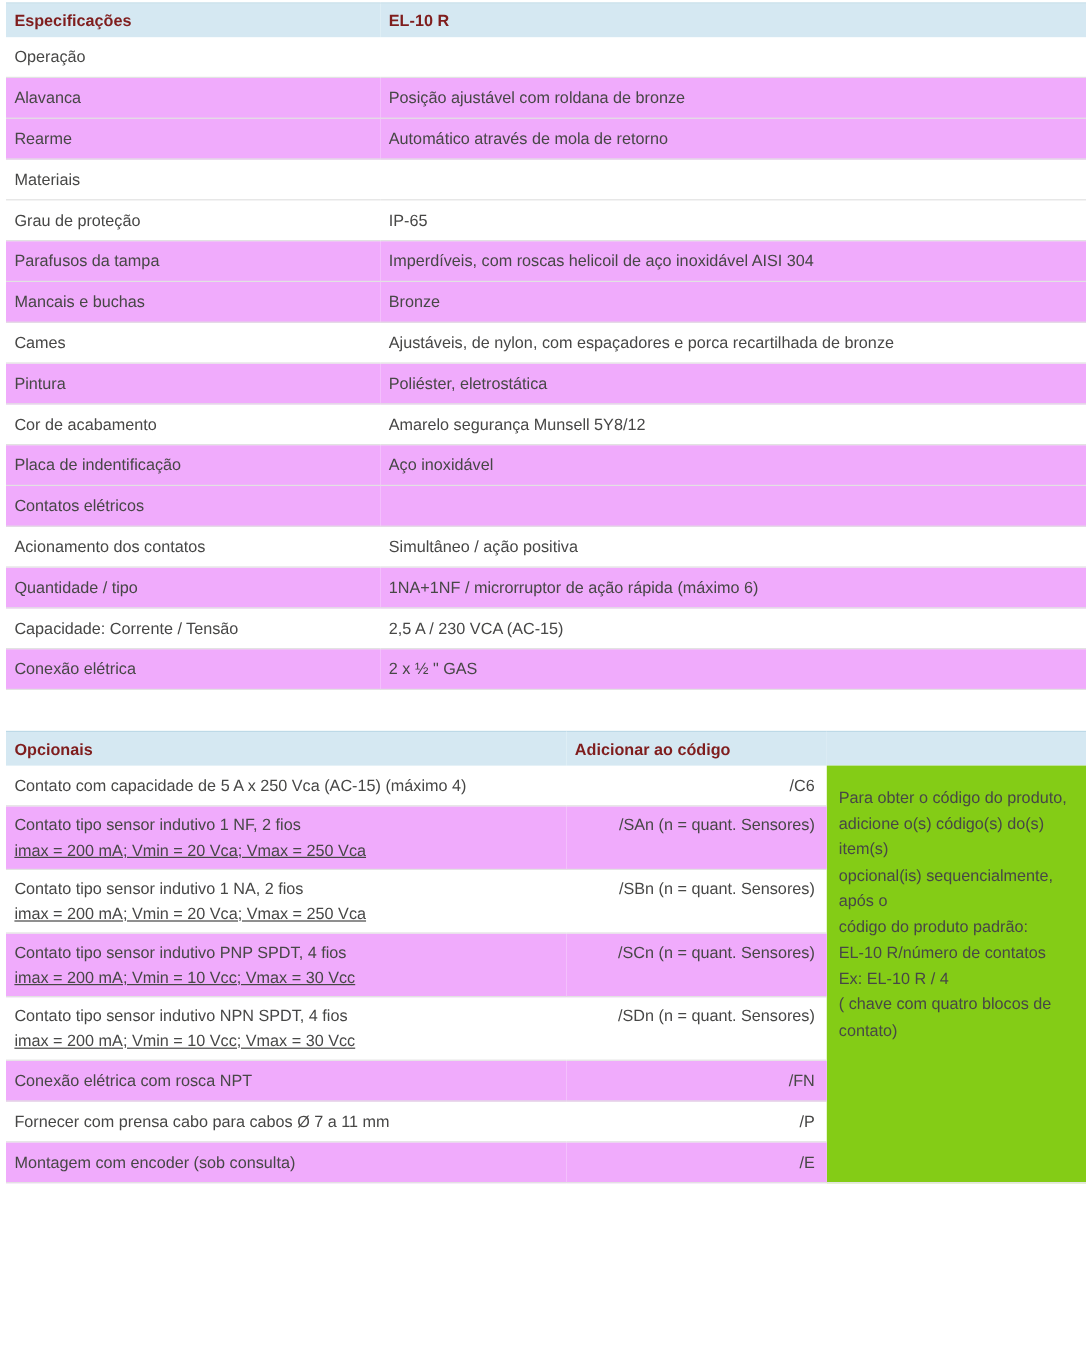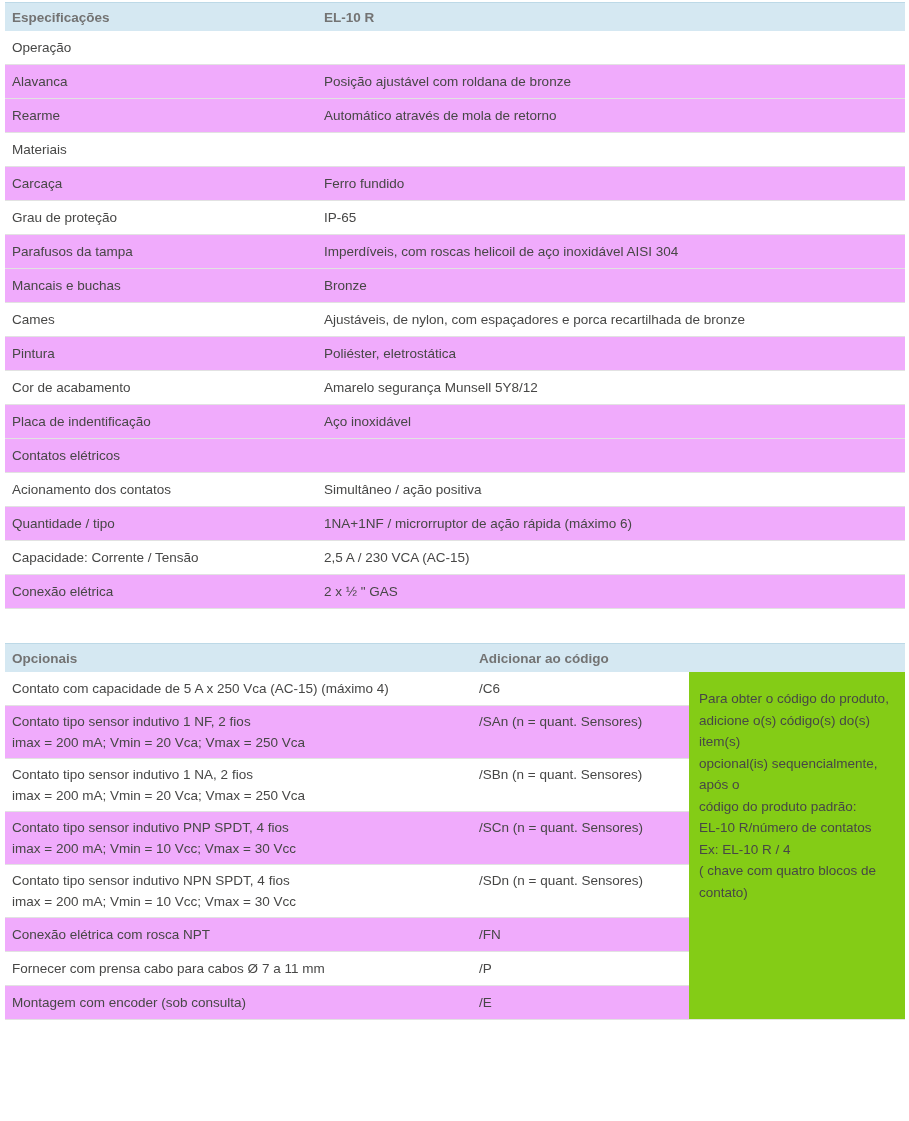--- a/index.html
+++ b/index.html
@@ -11,32 +11,32 @@
   }
   .page{padding:2px 4px 0 5px;}
   table{border-collapse:collapse;width:900px;table-layout:fixed;}
   th,td{
     font-size:13.5px;font-weight:normal;text-align:left;
     vertical-align:middle;border-bottom:1px solid #e2e2e2;
     padding:9px 10px 9px 7px;line-height:15px;color:#474746;
   }
   th{
     background:#d5e8f2;border-top:1px solid #bdd9e7;border-bottom:none;
-    font-weight:bold;color:#737373;padding:7px 10px 6px 7px;
+    font-weight:bold;color:#7f1d1d;padding:7px 10px 6px 7px;
   }
   tr.stripe td{background:#f0abfc;}
   
   .spec-col1{width:295px;}
   
   .opt-col1{width:450px;margin-left:40px;}
   .opt-col2{width:200px;}
   .opt-col3{width:auto;}
-  .opt-sub{line-height:21px;}
+  .opt-sub{line-height:21px;text-decoration:underline;}
   td.two-line{padding-top:5px;padding-bottom:5px;line-height:21px;vertical-align:top;}
-  td.code-cell{vertical-align:top;}
+  td.code-cell{vertical-align:top;text-align:right;}
   td.note-cell{
     vertical-align:top;background:#84cc16;padding:16px 4px 8px 10px;
     line-height:21.5px;border-bottom:1px solid #e2e2e2;
   }
   .spacer{height:34px;}
   td:empty::after{content:"\00a0";}
 </style>
 </head>
 <body>
 
@@ -58,24 +58,20 @@
           <td class="spec-col1">Alavanca</td>
           <td>Posição ajustável com roldana de bronze</td>
         </tr>
         <tr class="stripe">
           <td class="spec-col1">Rearme</td>
           <td>Automático através de mola de retorno</td>
         </tr>
         <tr>
           <td class="spec-col1">Materiais</td>
           <td></td>
-        </tr>
-        <tr class="stripe">
-          <td class="spec-col1">Carcaça</td>
-          <td>Ferro fundido</td>
         </tr>
         <tr>
           <td class="spec-col1">Grau de proteção</td>
           <td>IP-65</td>
         </tr>
         <tr class="stripe">
           <td class="spec-col1">Parafusos da tampa</td>
           <td>Imperdíveis, com roscas helicoil de aço inoxidável AISI 304</td>
         </tr>
         <tr class="stripe">

